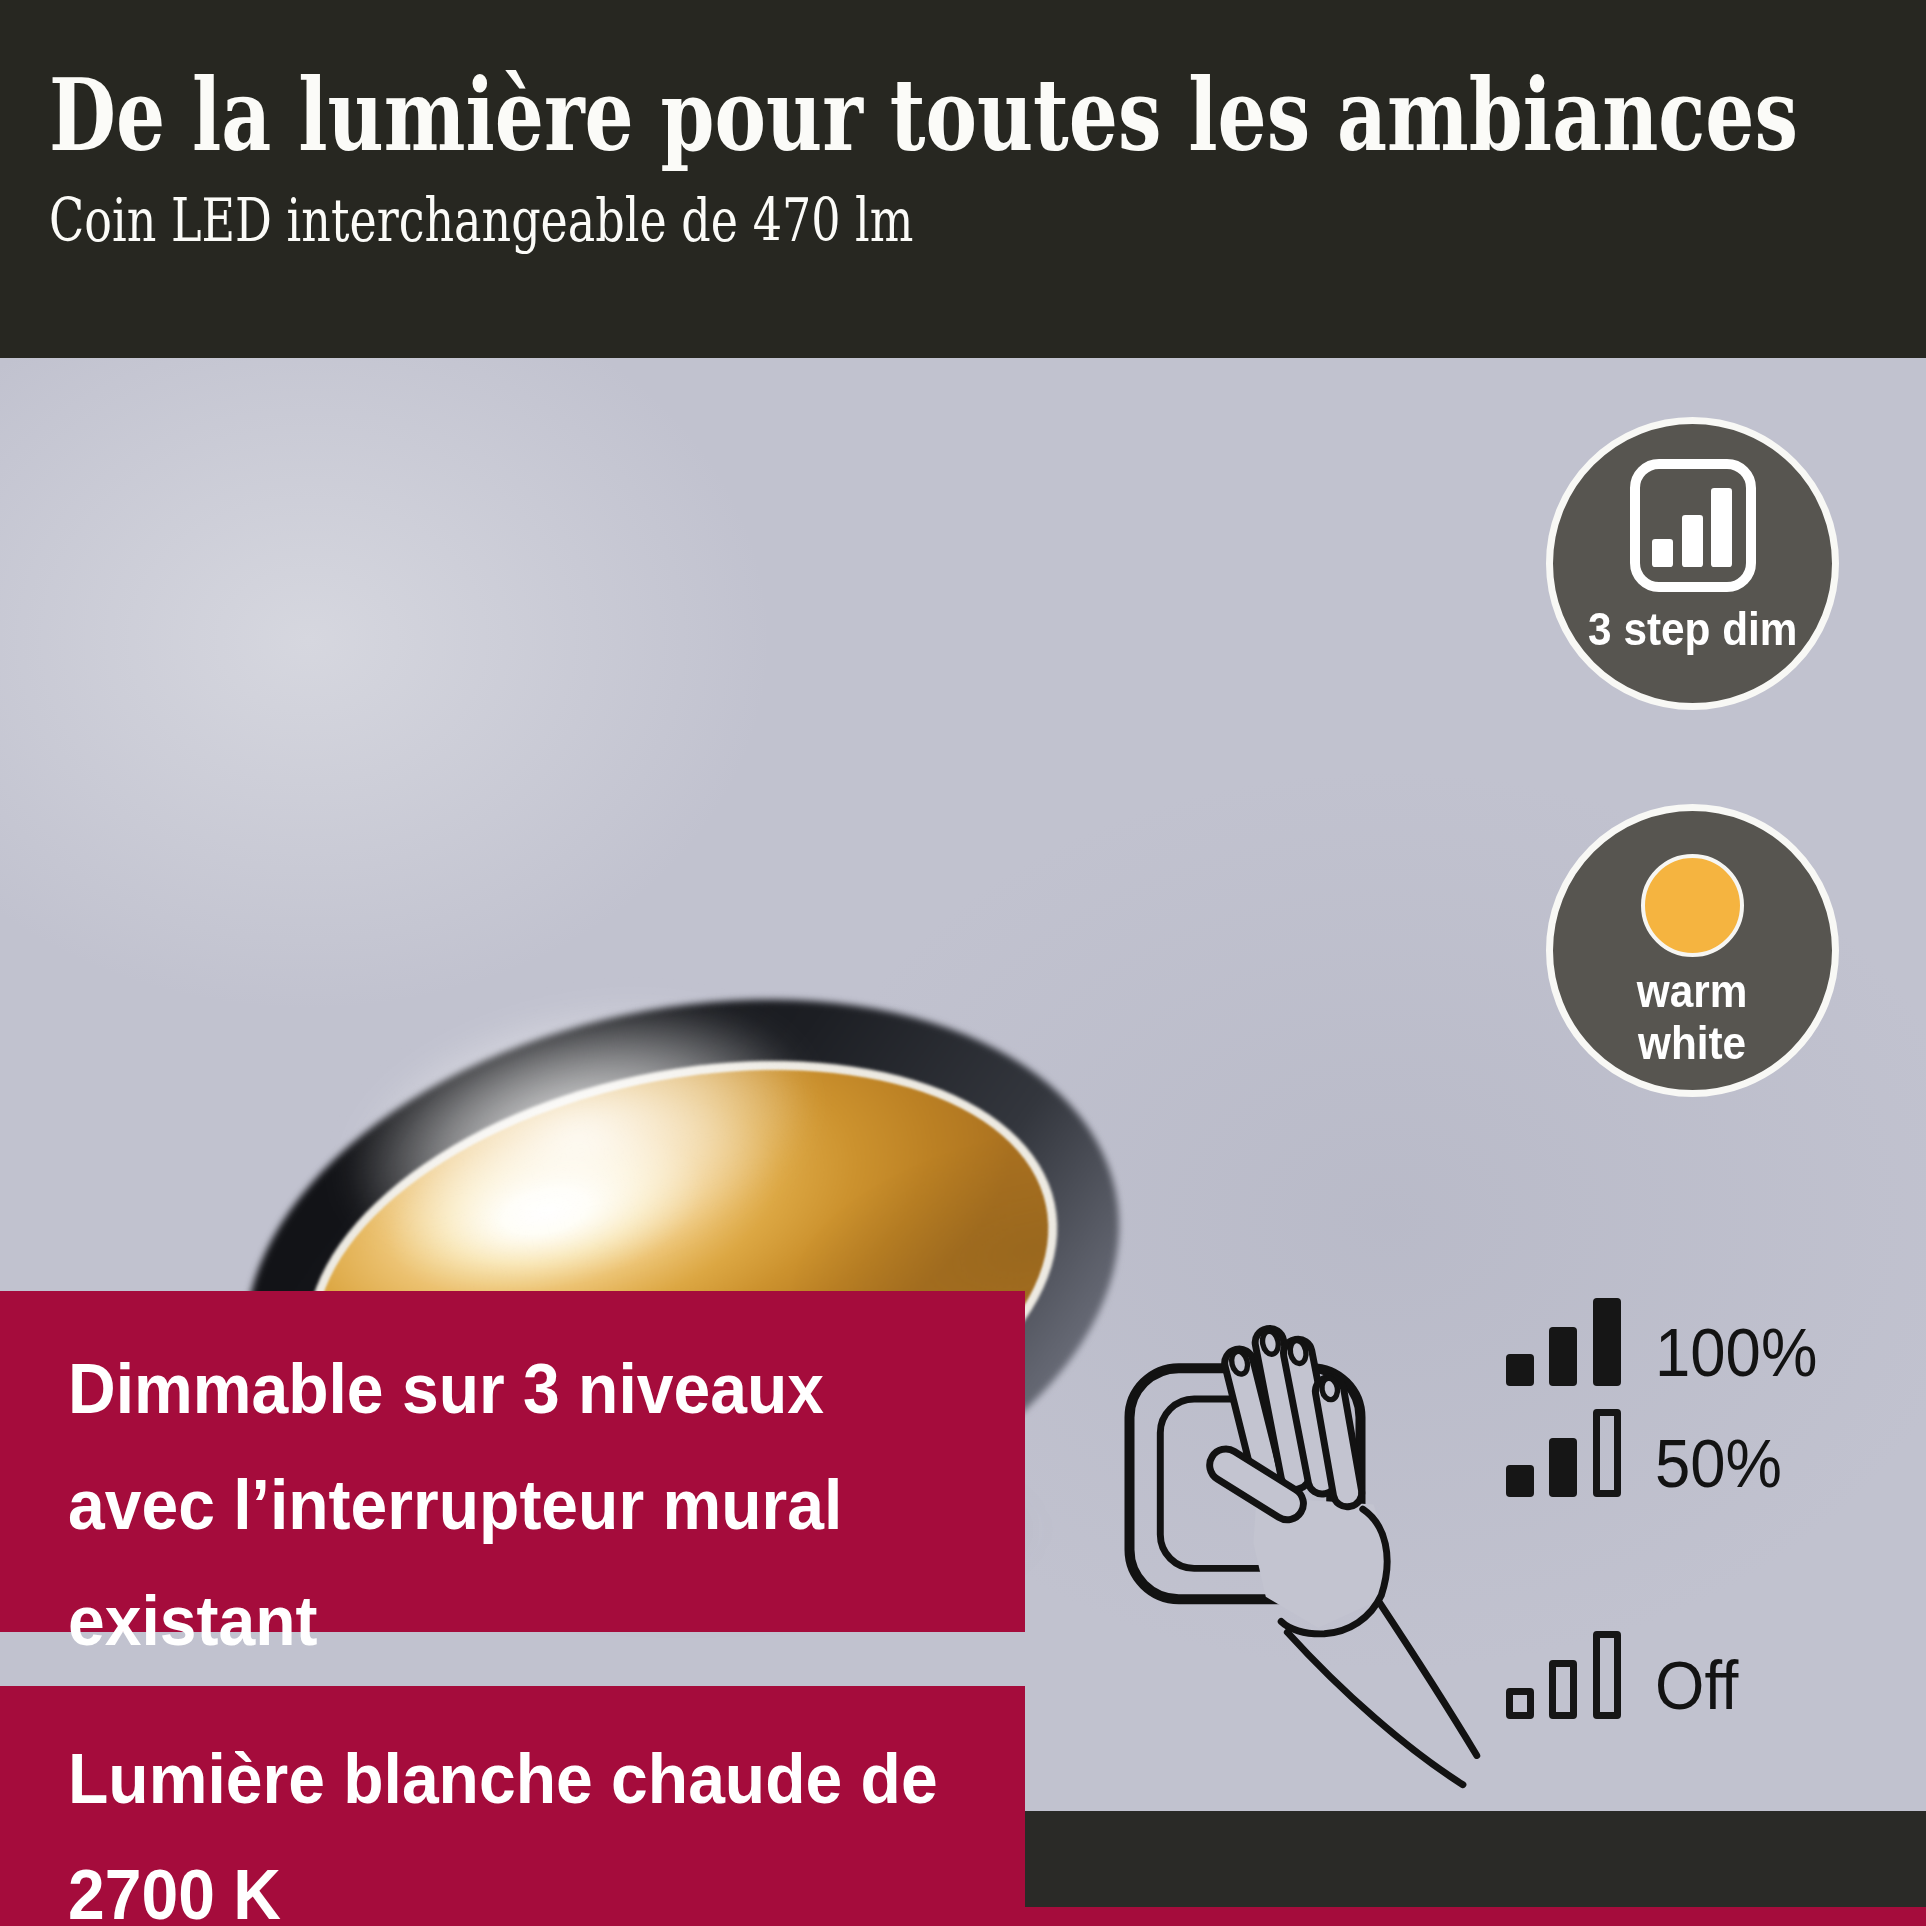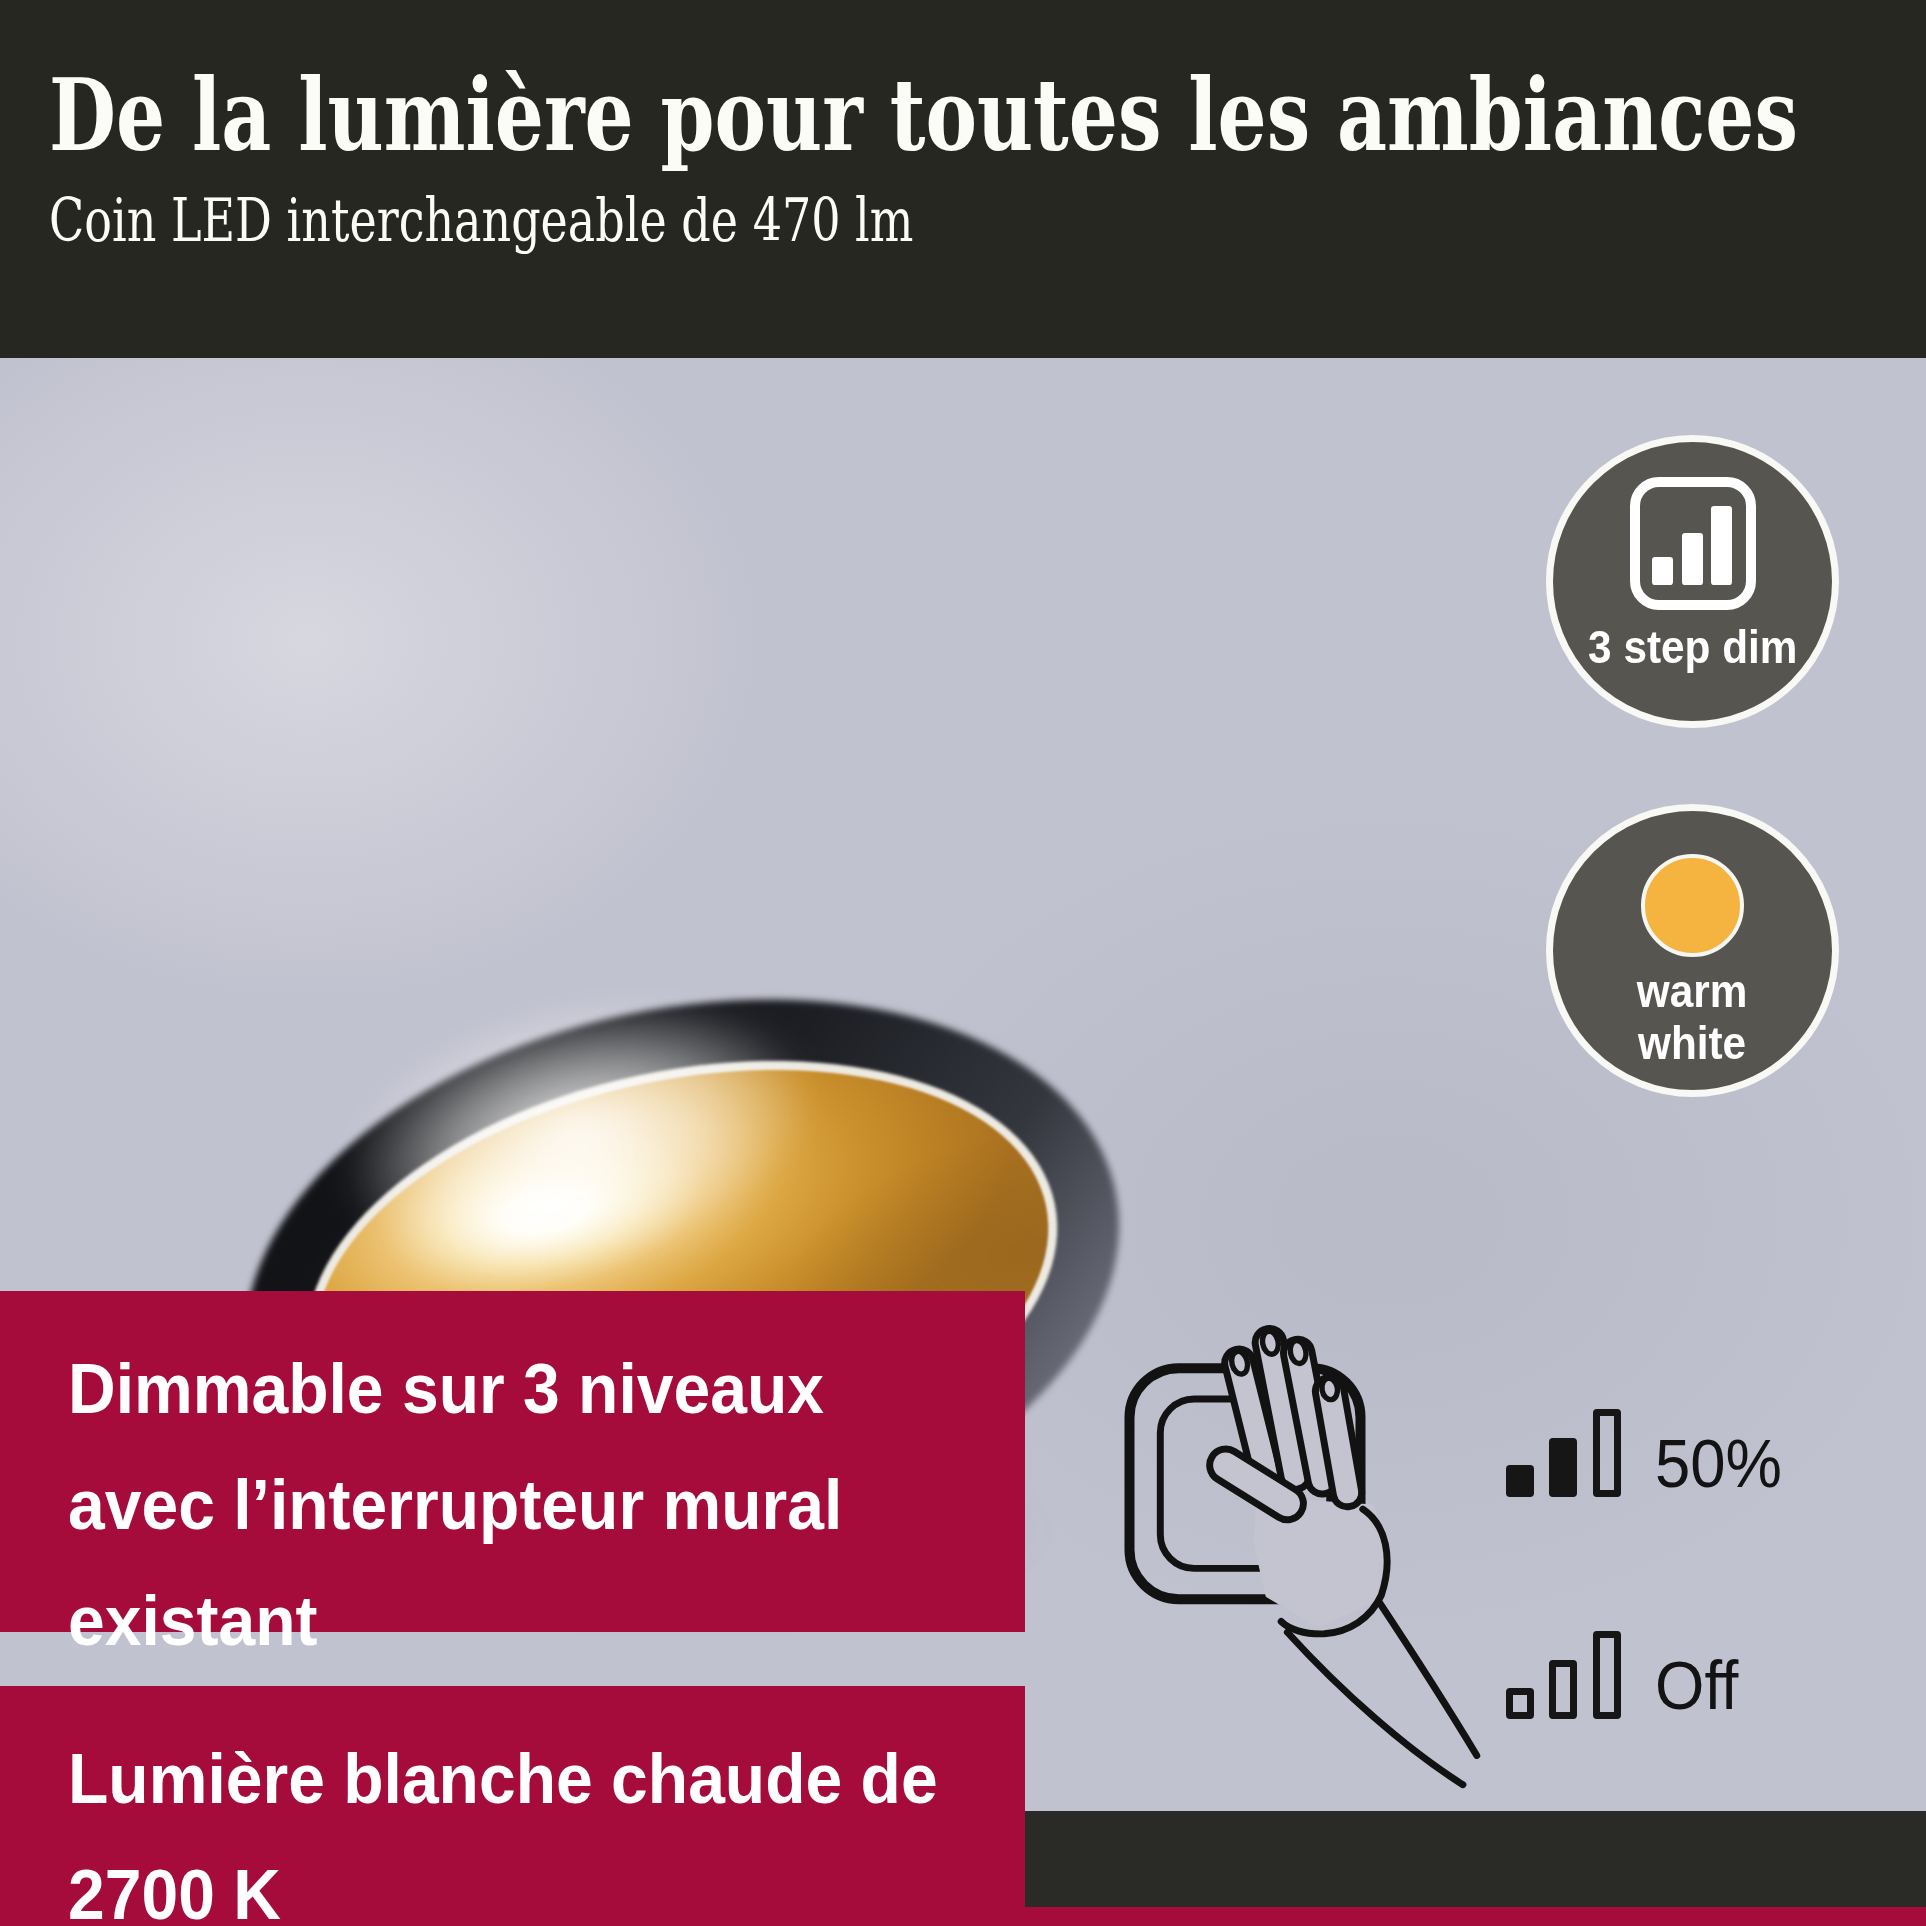--- a/index.html
+++ b/index.html
@@ -37,21 +37,21 @@
         background:
           radial-gradient(ellipse 72% 62% at 10% 90%, rgba(105,70,14,0.55), rgba(105,70,14,0) 55%),
           radial-gradient(ellipse 55% 48% at 97% 60%, rgba(125,88,28,0.35), rgba(125,88,28,0) 60%);}
   .glow{position:absolute;left:15%;top:-4%;width:54%;height:48%;border-radius:50%;
         background:radial-gradient(closest-side,rgba(255,255,255,0.95),rgba(255,255,255,0.5) 55%,rgba(255,255,255,0) 100%);
         filter:blur(14px);}
 
   
   .badge{position:absolute;width:293px;height:293px;border-radius:50%;background:#575550;
          border:7.7px solid #f8f8f5;box-sizing:border-box;text-align:center;color:#fff;}
-  .badge1{left:1546px;top:435px;}
+  .badge1{left:1546px;top:417px;}
   .badge2{left:1546px;top:804px;text-decoration:underline;}
   .badge-label{font-weight:bold;font-size:46px;line-height:52px;
                display:inline-block;transform:scaleX(0.92);}
   .stepdim-icon{position:relative;width:126px;height:133px;margin:35px auto 10.8px auto;
                 border:10.8px solid #fff;border-radius:29px;box-sizing:border-box;}
   .stepdim-icon .b{position:absolute;bottom:15.4px;background:#fff;width:21.6px;border-radius:3.1px;}
   .stepdim-icon .b1{left:12.3px;height:28px;}
   .stepdim-icon .b2{left:42px;height:52px;}
   .stepdim-icon .b3{left:71px;height:79px;}
   .warm-dot{width:103px;height:103px;border-radius:50%;margin:43px auto 7.7px auto;
@@ -157,20 +157,28 @@
       <ellipse cx="278" cy="88" rx="10" ry="15" transform="rotate(-14 278 88)" stroke-width="7"></ellipse>
       <ellipse cx="318" cy="62" rx="10" ry="15" transform="rotate(-11 318 62)" stroke-width="7"></ellipse>
       <ellipse cx="354" cy="74" rx="10" ry="15" transform="rotate(-11 354 74)" stroke-width="7"></ellipse>
       <ellipse cx="395" cy="122" rx="10" ry="14" transform="rotate(-10 395 122)" stroke-width="7"></ellipse>
 
       <path d="M340,438 C410,515 495,590 568,636" fill="none"></path>
       <path d="M460,400 C505,468 548,535 586,598" fill="none"></path>
     </g>
   </svg>
 
+  <div class="dim-row" style="top:1298px">
+    <span class="bars">
+        <span class="bar s filled"></span>
+        <span class="bar m filled"></span>
+        <span class="bar l filled"></span>
+      </span>
+    <span class="dim-label">100%</span>
+  </div>
   <div class="dim-row" style="top:1409px">
     <span class="bars">
         <span class="bar s filled"></span>
         <span class="bar m filled"></span>
         <span class="bar l outline"></span>
       </span>
     <span class="dim-label">50%</span>
   </div>
   <div class="dim-row" style="top:1631px">
     <span class="bars">

